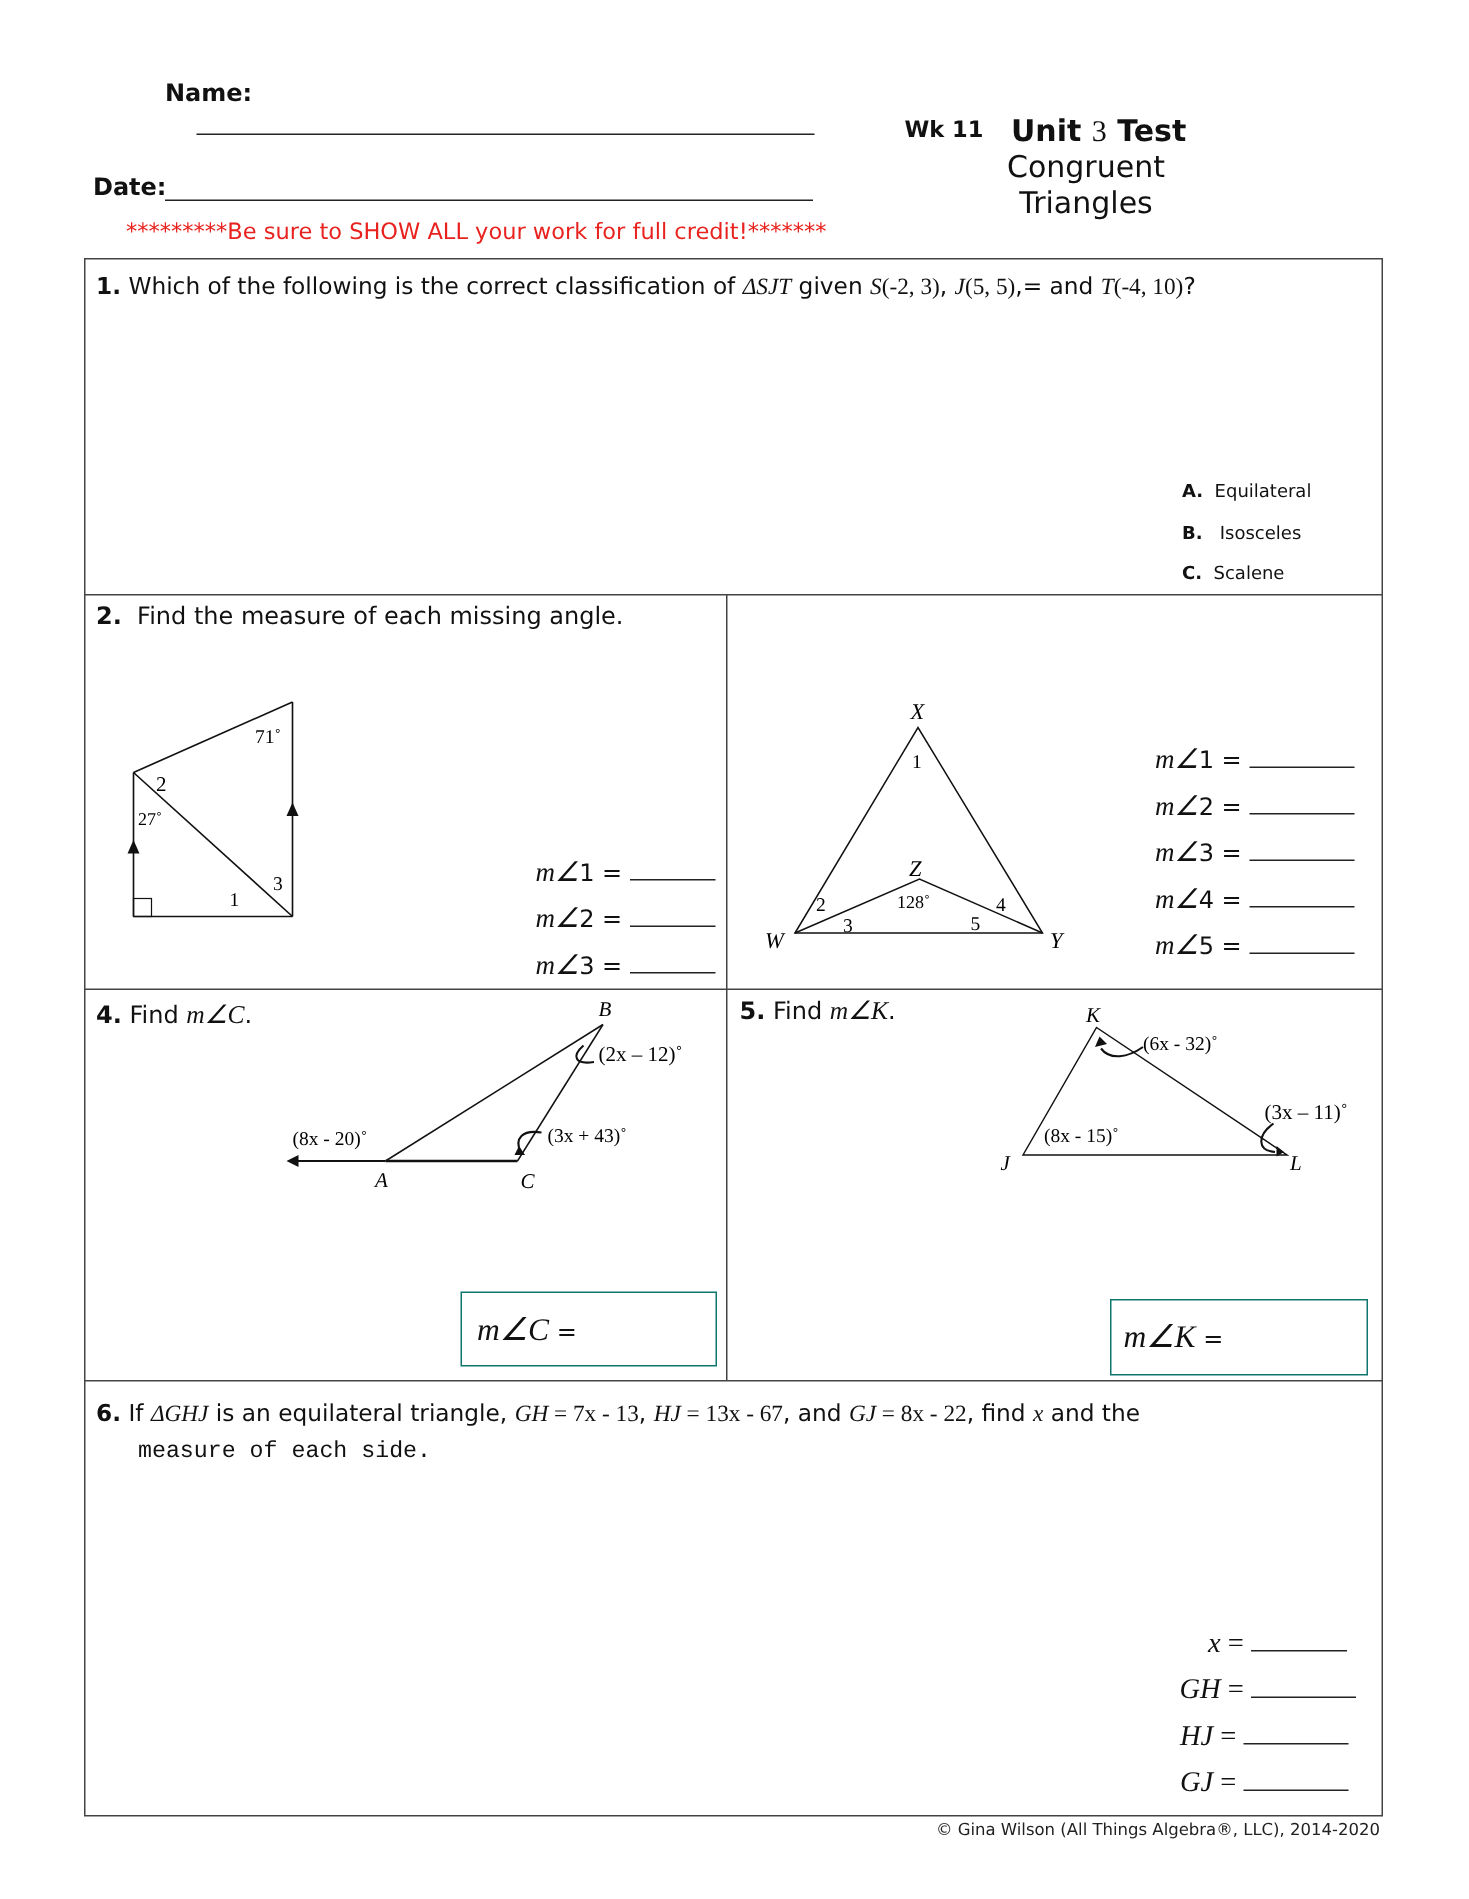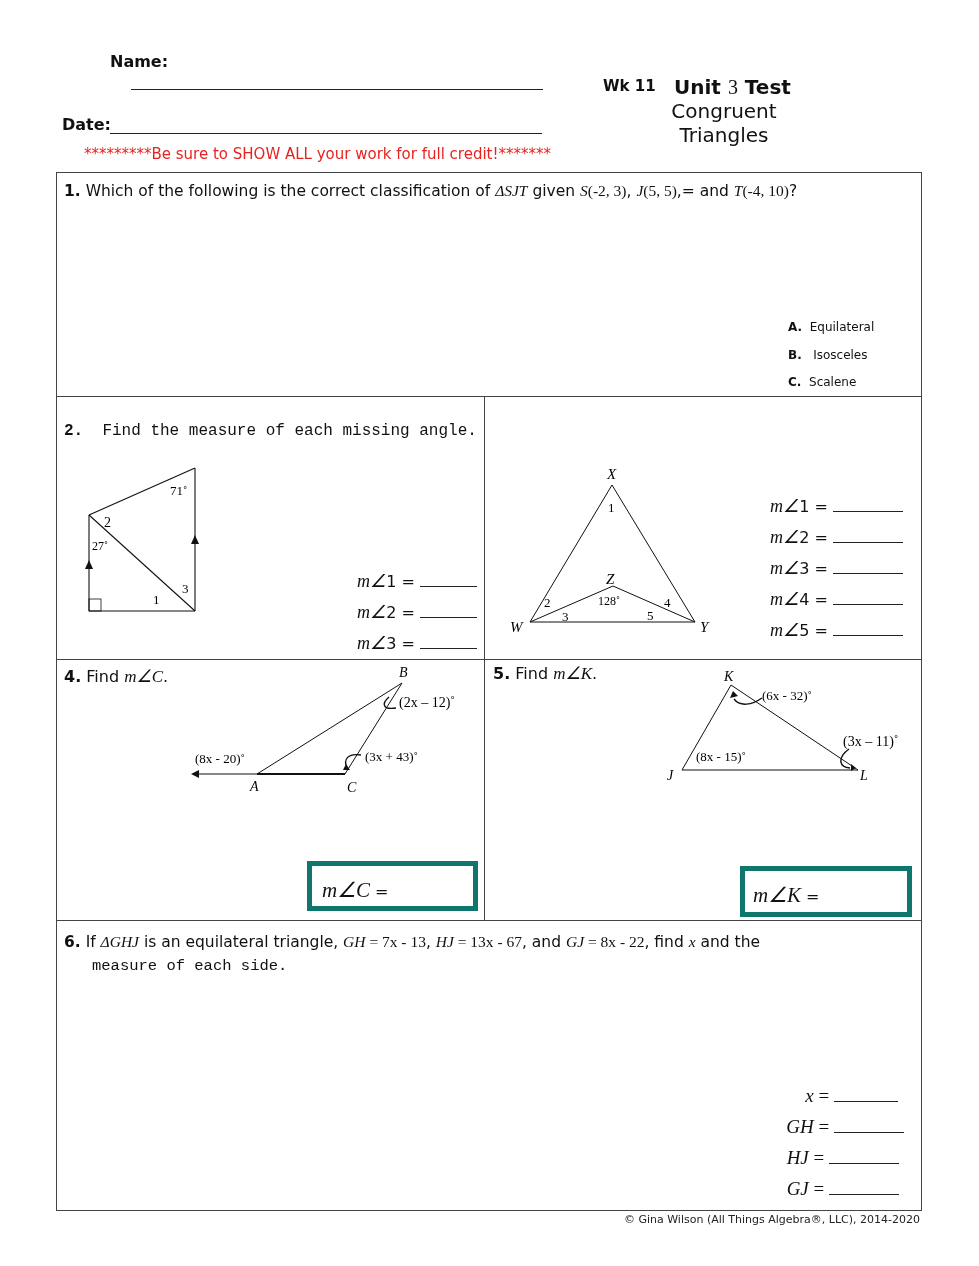--- a/index.html
+++ b/index.html
@@ -8,21 +8,21 @@
   .lbl { font-weight:bold; font-size:16px; }
   .uline { border-bottom:1.3px solid #222; }
   .serif { font-family:"Liberation Serif", serif; }
   .it { font-style:italic; font-family:"Liberation Serif", serif; }
   .frame { position:absolute; border:1px solid #444; box-sizing:border-box; }
   .qtext { font-size:15.5px; line-height:22px; }
   .qnum { font-weight:bold; }
   .ans { font-size:16px; }
   .ans .it { font-size:18px; }
   .blank { display:inline-block; border-bottom:1.2px solid #222; vertical-align:baseline; }
-  .box { position:absolute; border:5px solid #0f766e; box-sizing:border-box; }
+  .box { position:absolute; border:1px solid #0f766e; box-sizing:border-box; }
   svg text { font-family:"Liberation Serif", serif; }
 </style>
 </head>
 <body>
 
 <div class="abs lbl" style="left:62px;top:52px;margin-left:48px;">Name:</div>
 <div class="abs uline" style="left:131px;top:70px;width:412px;height:19px;"></div>
 <div class="abs lbl" style="left:62px;top:115px;">Date:</div>
 <div class="abs uline" style="left:110px;top:114px;width:432px;height:19px;"></div>
 <div class="abs" style="left: 84px; top: 145px; font-size: 15px; color: rgb(232, 35, 31);" id="instr">*********Be sure to SHOW ALL your work for full credit!*******</div>
@@ -47,21 +47,21 @@
 <div class="abs qtext" style="left:64px;top:180px;white-space:nowrap;">
   <span class="qnum">1.</span>
   <span>Which of the following is the correct  classification of </span><span class="it">ΔSJT</span><span> given </span><span class="it">S</span><span class="serif">(-2, 3)</span><span>, </span><span class="it">J</span><span class="serif">(5, 5)</span><span>,= and </span><span class="it">T</span><span class="serif">(-4, 10)</span><span>?</span>
 </div>
 <div class="abs" style="left:788px;top:314px;font-size:12px;line-height:27.5px;">
   <div><b>A.</b>&nbsp; <span>Equilateral</span></div>
   <div><b>B.</b>&nbsp;&nbsp; <span>Isosceles</span></div>
   <div><b>C.</b>&nbsp; <span>Scalene</span></div>
 </div>
 
-<div class="abs qtext" style="left:64px;top:420px;font-size:16px;font-family:Liberation Mono, monospace;">
+<div class="abs qtext" style="left:64px;top:400px;font-size:16px;">
   <span class="qnum">2.</span>&nbsp;
   <span>Find the measure of each missing angle.</span>
 </div>
 <svg class="abs" style="left:80px;top:460px;" width="130" height="160">
   <g stroke="#111" stroke-width="1.1" fill="none">
     <line x1="9" y1="55" x2="9" y2="151"></line>
     <line x1="9" y1="151" x2="115" y2="151"></line>
     <line x1="115" y1="151" x2="115" y2="8"></line>
     <line x1="115" y1="8" x2="9" y2="55"></line>
     <line x1="9" y1="55" x2="115" y2="151"></line>

